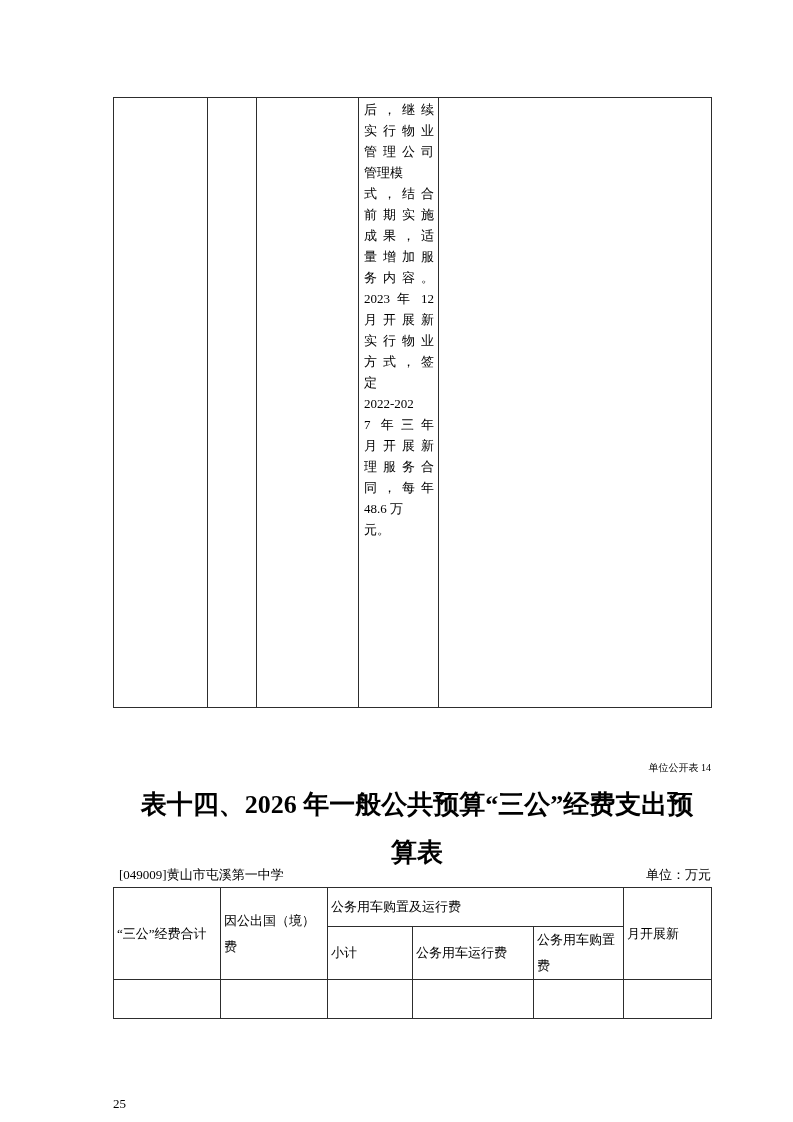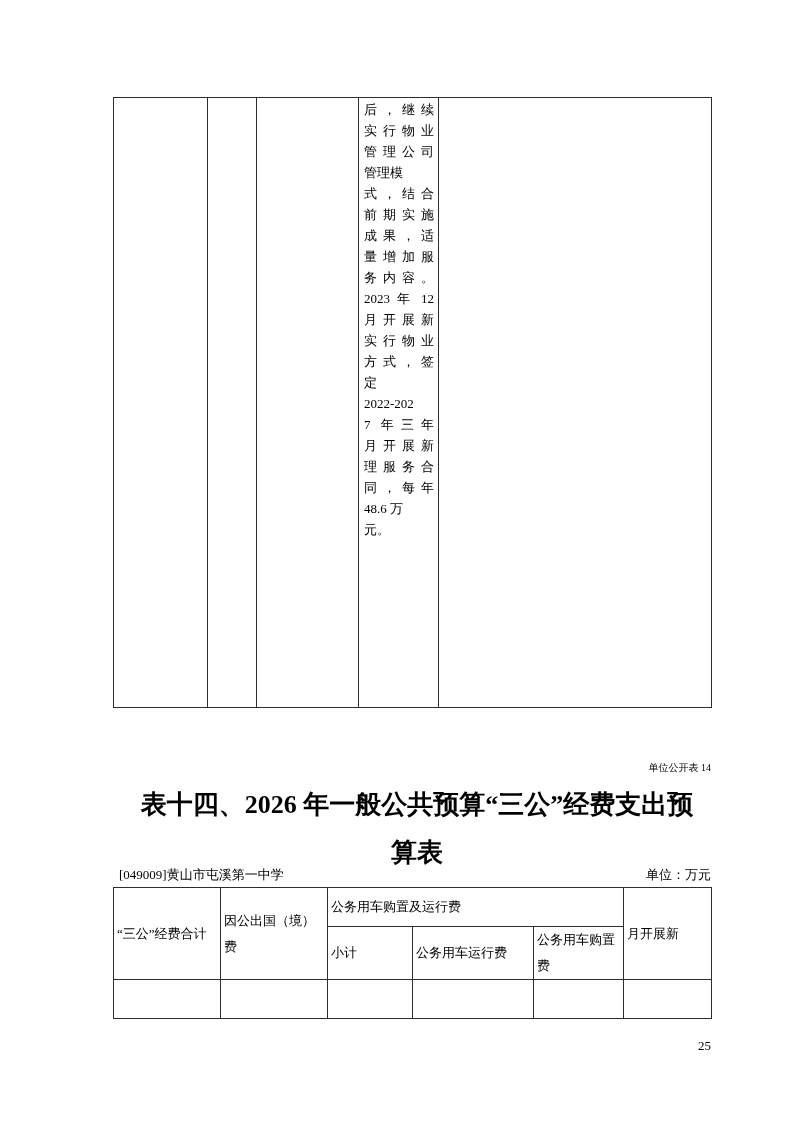--- a/index.html
+++ b/index.html
@@ -44,22 +44,22 @@
   .tp-table { width: 598px; }
   .tp-table td {
     text-align: left; vertical-align: middle;
     font-size: 13px; line-height: 26px; padding: 0 3px;
   }
   .tp-row-1 { height: 39px; }
   .tp-row-2 { height: 43px; }
   .tp-row-data { height: 39px; }
 
   .page-number {
-    position: absolute; left: 113px; top: 1038px; width: 598px;
-    text-align: right; font-size: 13px;
+    position: absolute; left: 113px; top: 1096px; width: 598px;
+    text-align: left; font-size: 13px;
   }
 </style>
 </head>
 <body>
 
 <div class="page">
 
   <div class="cont-table-wrap">
     <table class="cont-table">
       <colgroup>

